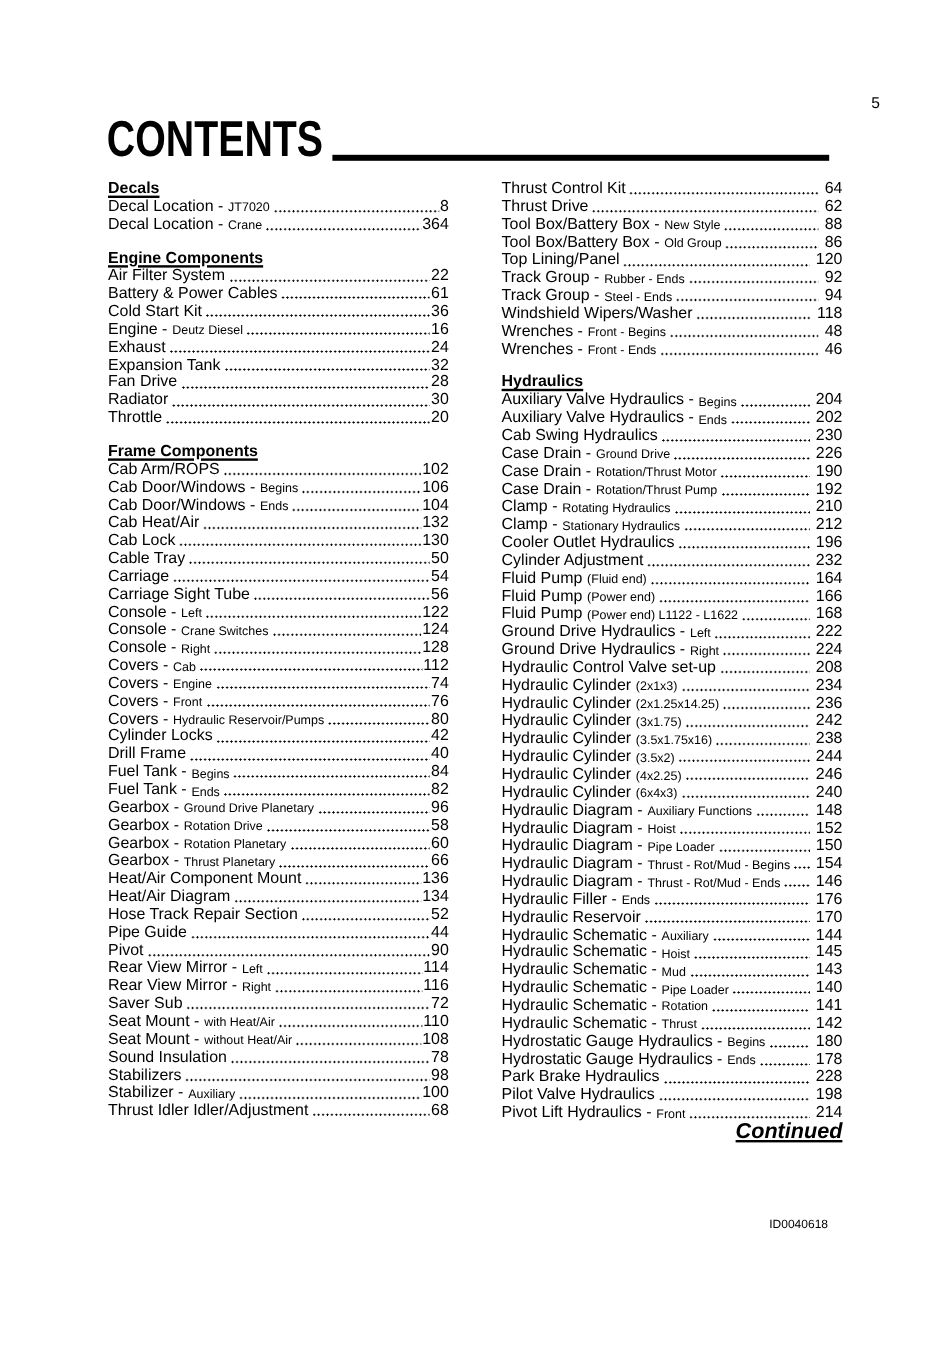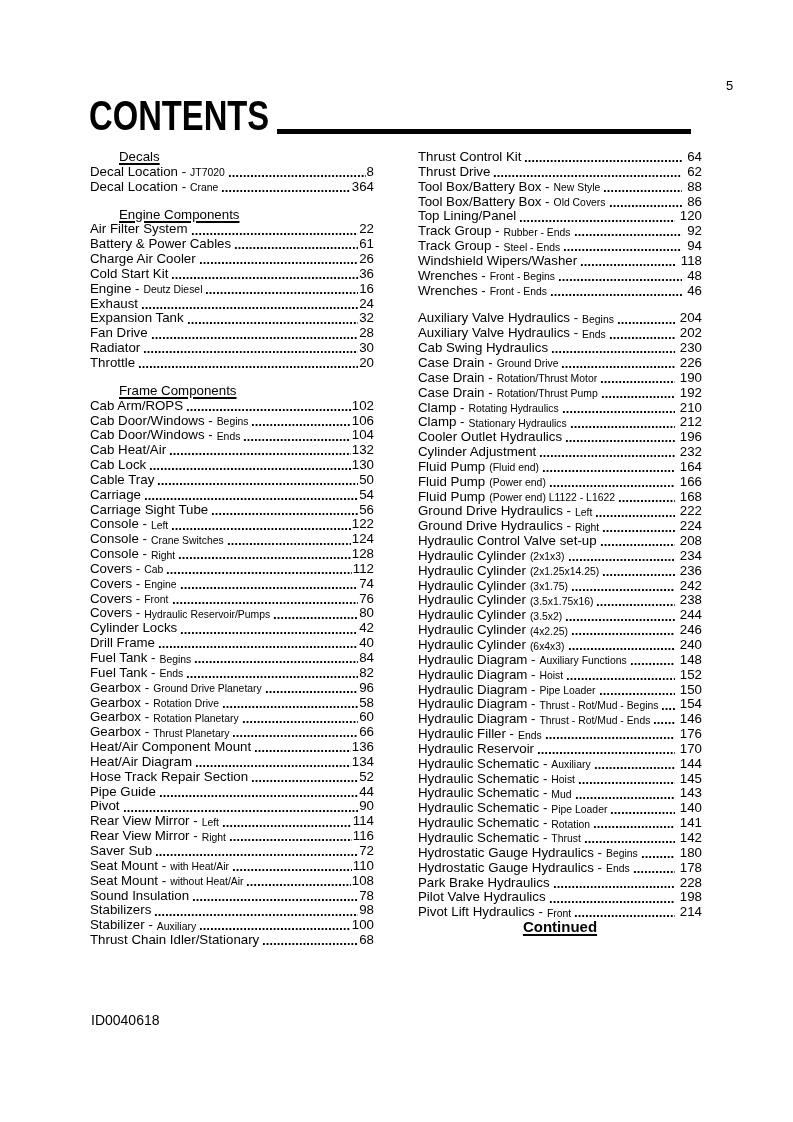--- a/index.html
+++ b/index.html
@@ -12,42 +12,42 @@
     position:absolute;left:89px;top:95px;margin:0;
     font-size:42px;line-height:42px;font-weight:bold;white-space:nowrap;
     transform:scaleX(.78);transform-origin:0 0;letter-spacing:0;
   }
   .title-line{position:absolute;left:277px;top:129px;width:414px;height:5px;background:#000;}
   .columns{position:absolute;left:90px;top:150px;width:612px;display:flex;}
   .col{width:284px;}
   .col-left{margin-right:44px;}
   .section + .section{margin-top:13px;}
   .sec-header{
-    font-size:13.3px;font-weight:normal;height:14.85px;line-height:14.85px;white-space:nowrap;
-    text-decoration:underline;text-decoration-thickness:1.5px;text-underline-offset:2px;margin-left:29px;
+    font-size:13.3px;font-weight:bold;height:14.85px;line-height:14.85px;white-space:nowrap;
+    text-decoration:underline;text-decoration-thickness:1.5px;text-underline-offset:2px;
   }
   .entry{
     display:flex;align-items:baseline;height:14.85px;line-height:14.85px;
     font-size:13.3px;white-space:nowrap;
   }
   .entry .t{flex:none;}
   .entry .s{flex:none;font-size:10.4px;margin-left:4px;position:relative;top:0.5px;}
   .entry .dots{
     flex:1 1 auto;min-width:0;align-self:flex-end;height:2px;margin:0 1px 2.6px 3px;
     background-image:radial-gradient(circle,#000 0.8px,transparent 0.95px);
     background-size:3.7px 2px;background-repeat:repeat-x;background-position:left bottom;
   }
   .entry .pg{flex:none;}
   .col-right .entry .dots{margin-right:2px;}
   .col-right .entry .pg{margin-left:3px;text-align:center;}
   .continued{
-    font-size:15px;font-weight:bold;height:14.85px;line-height:14.85px;text-align:center;
-    text-decoration:underline;text-decoration-thickness:1.5px;text-underline-offset:2px;
+    font-size:18px;font-weight:bold;height:14.85px;line-height:14.85px;text-align:right;
+    text-decoration:underline;text-decoration-thickness:1.5px;text-underline-offset:2px;font-style:italic;
   }
-  .doc-id{position:absolute;top:1013px;left:91px;width:612px;font-size:14px;line-height:15px;}
+  .doc-id{position:absolute;top:1013px;left:78px;width:612px;text-align:right;font-size:10px;line-height:15px;}
 </style>
 </head>
 <body>
 
 <div class="page">
   <div class="page-number">5</div>
   <h1 class="title">CONTENTS</h1>
   <div class="title-line"></div>
   <div class="columns">
     <div class="col col-left" id="col-left">
@@ -72,25 +72,20 @@
             <span class="t">Air Filter System</span>
             <span class="dots"></span>
             <span class="pg">22</span>
           </div>
           <div class="entry">
             <span class="t">Battery &amp; Power Cables</span>
             <span class="dots"></span>
             <span class="pg">61</span>
           </div>
           <div class="entry">
-            <span class="t">Charge Air Cooler</span>
-            <span class="dots"></span>
-            <span class="pg">26</span>
-          </div>
-          <div class="entry">
             <span class="t">Cold Start Kit</span>
             <span class="dots"></span>
             <span class="pg">36</span>
           </div>
           <div class="entry">
             <span class="t">Engine -</span>
             <span class="s">Deutz Diesel</span>
             <span class="dots"></span>
             <span class="pg">16</span>
           </div>
@@ -316,21 +311,21 @@
             <span class="dots"></span>
             <span class="pg">98</span>
           </div>
           <div class="entry">
             <span class="t">Stabilizer -</span>
             <span class="s">Auxiliary</span>
             <span class="dots"></span>
             <span class="pg">100</span>
           </div>
           <div class="entry">
-            <span class="t">Thrust Chain Idler/Stationary</span>
+            <span class="t">Thrust Idler Idler/Adjustment</span>
             <span class="dots"></span>
             <span class="pg">68</span>
           </div>
         </div>
       </div>
     <div class="col col-right" id="col-right">
       <div id="right-sections">
           <div class="section">
             <div class="entry">
               <span class="t">Thrust Control Kit</span>
@@ -343,21 +338,21 @@
               <span class="pg">62</span>
             </div>
             <div class="entry">
               <span class="t">Tool Box/Battery Box -</span>
               <span class="s">New Style</span>
               <span class="dots"></span>
               <span class="pg">88</span>
             </div>
             <div class="entry">
               <span class="t">Tool Box/Battery Box -</span>
-              <span class="s">Old Covers</span>
+              <span class="s">Old Group</span>
               <span class="dots"></span>
               <span class="pg">86</span>
             </div>
             <div class="entry">
               <span class="t">Top Lining/Panel</span>
               <span class="dots"></span>
               <span class="pg">120</span>
             </div>
             <div class="entry">
               <span class="t">Track Group -</span>
@@ -383,20 +378,21 @@
               <span class="pg">48</span>
             </div>
             <div class="entry">
               <span class="t">Wrenches -</span>
               <span class="s">Front - Ends</span>
               <span class="dots"></span>
               <span class="pg">46</span>
             </div>
           </div>
           <div class="section">
+            <div class="sec-header">Hydraulics</div>
             <div class="entry">
               <span class="t">Auxiliary Valve Hydraulics -</span>
               <span class="s">Begins</span>
               <span class="dots"></span>
               <span class="pg">204</span>
             </div>
             <div class="entry">
               <span class="t">Auxiliary Valve Hydraulics -</span>
               <span class="s">Ends</span>
               <span class="dots"></span>

